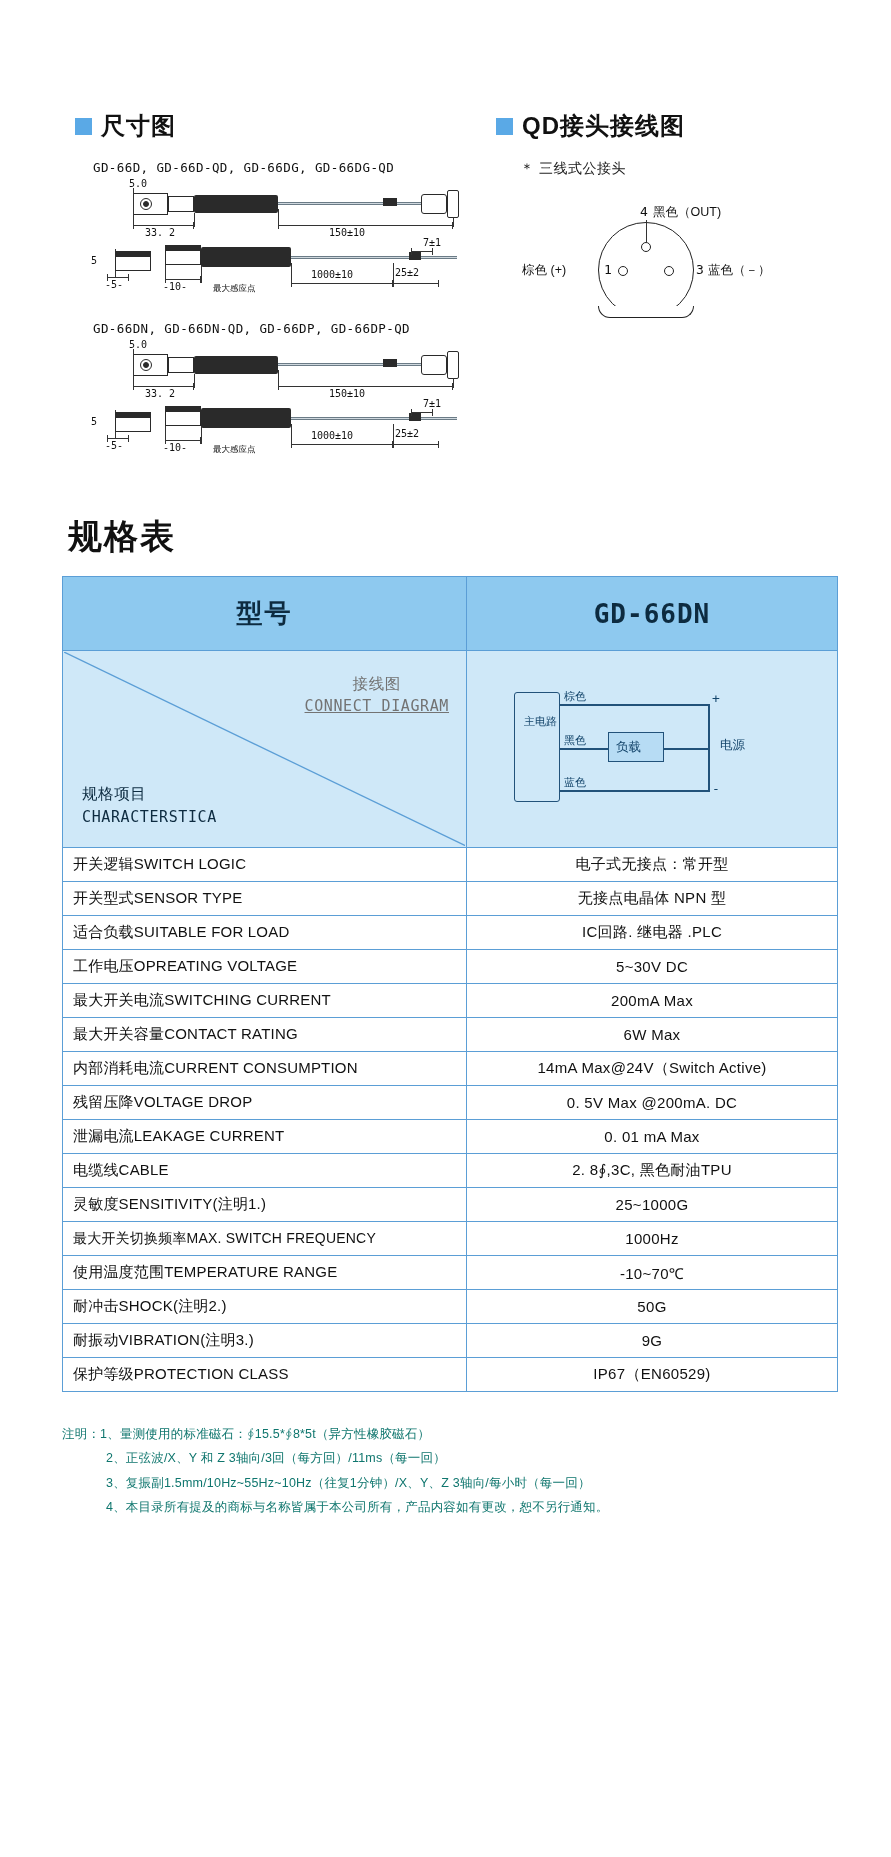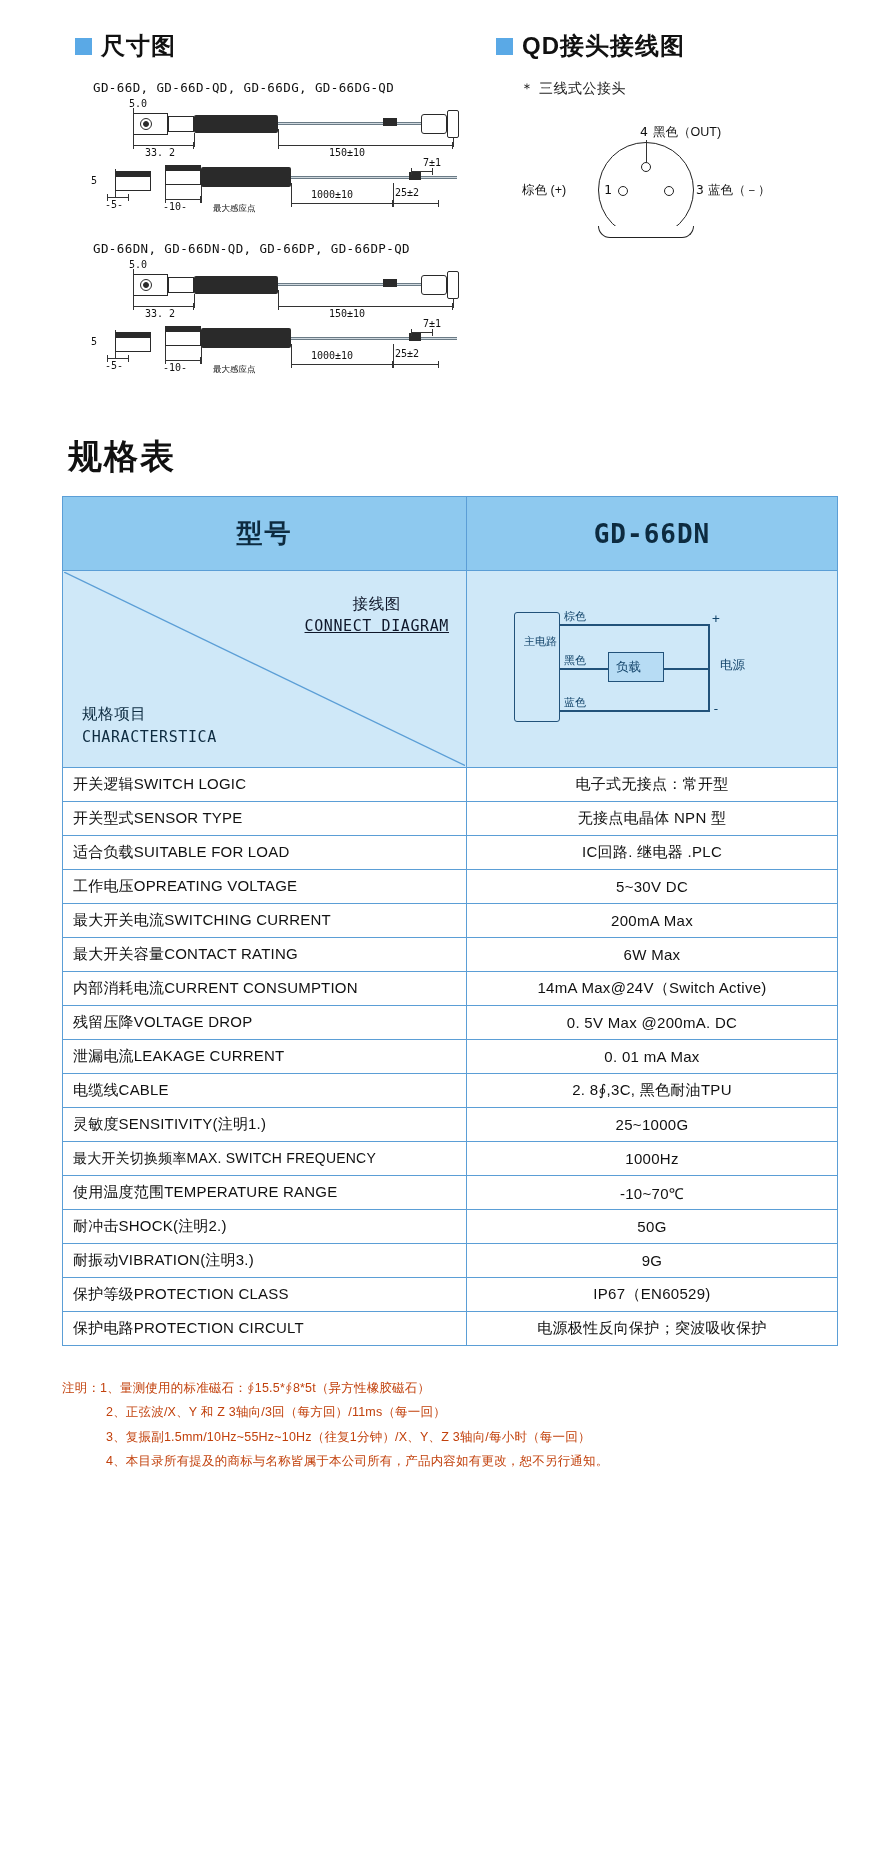--- a/index.html
+++ b/index.html
@@ -18,21 +18,21 @@
   .page {
     width: 891px;
     min-height: 1857px;
     position: relative;
     box-sizing: border-box;
   }
 
   
   .top-wrap {
     display: flex;
-    padding: 30px 0 0 0;
+    padding: 110px 0 0 0;
     gap: 12px;
   }
   .col-left { width: 470px; padding-left: 75px; box-sizing: border-box;}
   .col-right { width: 421px; padding-left: 20px; box-sizing: border-box;}
 
   .sec-head {
     display: flex;
     align-items: center;
     gap: 9px;
     margin-bottom: 18px;
@@ -226,21 +226,21 @@
     overflow: hidden;
   }
   .slash svg { display: block; }
   .cd-label {
     position: absolute;
     right: 16px; top: 20px;
     text-align: center;
     font-size: 15.5px;
     line-height: 1.5;
     letter-spacing: 0.6px;
-    color: #0f172a;
+    color: #737373;
   }
   .cd-label .l2 { font-family: "DejaVu Sans Mono", monospace; font-size: 15px; text-decoration: underline;}
   .ch-label {
     position: absolute;
     left: 18px; bottom: 18px;
     font-size: 15.5px;
     line-height: 1.5;
     letter-spacing: 0.6px;
     color: #0d2b40;
   }
@@ -294,21 +294,21 @@
     font-size: 15px;
     height: 32px;
   }
   .sub-table td:first-child { border-left: 0; }
 
   
   .notes {
     margin: 30px 0 0 62px;
     font-size: 12.5px;
     line-height: 1.95;
-    color: #c2410c;
+    color: #0f766e;
     letter-spacing: 0.2px;
   }
 </style>
 </head>
 <body>
 
 <div class="page">
 
   <div class="top-wrap">
 
@@ -586,24 +586,20 @@
         <td class="r-value">50G</td>
       </tr>
       <tr>
         <td class="r-label">耐振动VIBRATION(注明3.)</td>
         <td class="r-value">9G</td>
       </tr>
       <tr>
         <td class="r-label">保护等级PROTECTION CLASS</td>
         <td class="r-value">IP67（EN60529)</td>
       </tr>
-      <tr>
-        <td class="r-label">保护电路PROTECTION CIRCULT</td>
-        <td class="r-value">电源极性反向保护；突波吸收保护</td>
-      </tr>
     </tbody>
   </table>
 
   <div class="notes">
     <div>注明：1、量测使用的标准磁石：∮15.5*∮8*5t（异方性橡胶磁石）</div>
     <div style="padding-left:44px;">2、正弦波/X、Y 和 Z 3轴向/3回（每方回）/11ms（每一回）</div>
     <div style="padding-left:44px;">3、复振副1.5mm/10Hz~55Hz~10Hz（往复1分钟）/X、Y、Z 3轴向/每小时（每一回）</div>
     <div style="padding-left:44px;">4、本目录所有提及的商标与名称皆属于本公司所有，产品内容如有更改，恕不另行通知。</div>
   </div>
 

